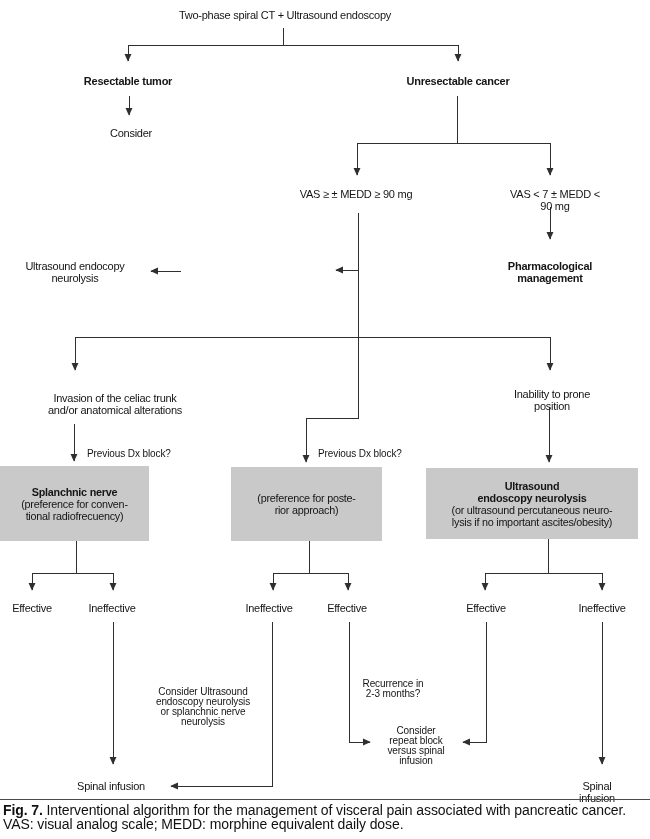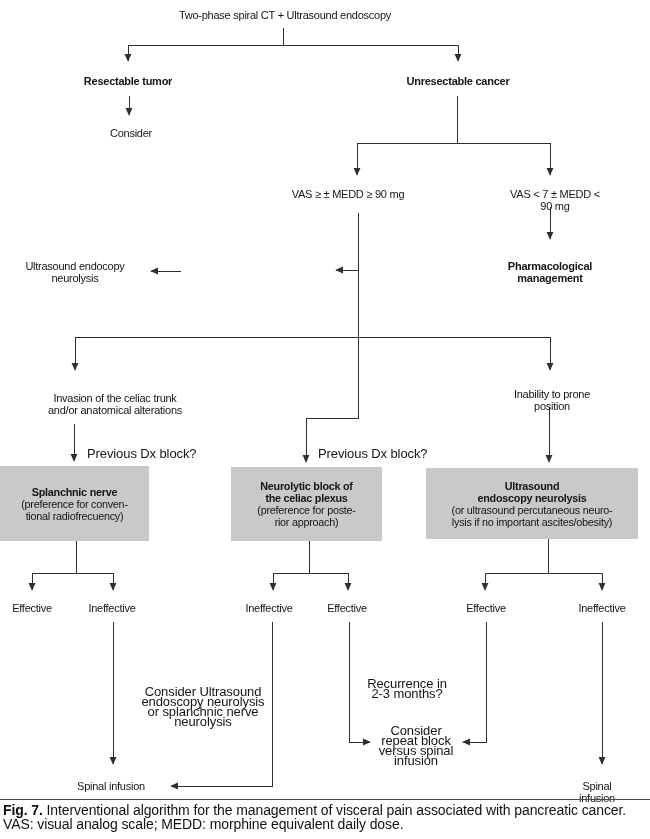--- a/index.html
+++ b/index.html
@@ -15,21 +15,21 @@
     color:var(--text);overflow:hidden;margin:0 auto;
   }
   #connectors{position:absolute;left:0;top:0;}
   .cn{stroke:var(--line);stroke-width:1;fill:none;shape-rendering:crispEdges;}
   #arrowhead path{fill:var(--line);stroke:none;}
   .node{
     position:absolute;font-size:11px;line-height:11.5px;letter-spacing:-0.25px;
     text-align:center;transform:translateX(-50%);white-space:pre-line;
   }
   .bold{font-weight:bold;}
-  .small{font-size:13px;line-height:10px;letter-spacing:-0.1px;}
+  .small{font-size:10px;line-height:10px;letter-spacing:-0.1px;}
   .left-align{transform:none;text-align:left;white-space:nowrap;}
   .gbox{
     position:absolute;background:var(--box);
     display:flex;flex-direction:column;justify-content:center;align-items:center;
     text-align:center;font-size:10.8px;line-height:12px;letter-spacing:-0.25px;
     white-space:pre-line;padding:10px;box-sizing:border-box;
   }
   .gbox .gtitle{font-weight:bold;}
   #caption-rule{position:absolute;left:0;top:799px;width:650px;border-top:1px solid #4a4a4a;}
   #caption{
@@ -91,43 +91,41 @@
     </g>
   </svg>
 
   <div class="node" style="left:285px;top:10px;">Two-phase spiral CT + Ultrasound endoscopy</div>
 
   <div class="node bold" style="left:128px;top:76px;">Resectable tumor</div>
   <div class="node bold" style="left:458px;top:76px;">Unresectable cancer</div>
 
   <div class="node" style="left:131px;top:128px;">Consider</div>
 
-  <div class="node" style="left:348px;top:189px;">VAS ≥ ± MEDD ≥ 90 mg</div>
+  <div class="node" style="left:356px;top:189px;">VAS ≥ ± MEDD ≥ 90 mg</div>
   <div class="node" style="left:555px;top:189px;">VAS &lt; 7 ± MEDD &lt; 90 mg</div>
 
   <div class="node" style="left:550px;top:261px;font-weight:bold;">Pharmacological
 management</div>
   <div class="node" style="left:75px;top:261px;">Ultrasound endocopy
 neurolysis</div>
 
   <div class="node" style="left:115px;top:393px;">Invasion of the celiac trunk
 and/or anatomical alterations</div>
   <div class="node" style="left:552px;top:389px;">Inability to prone position</div>
 
   <div class="node small left-align" style="left:87px;top:449px;">Previous Dx block?</div>
   <div class="node small left-align" style="left:318px;top:449px;">Previous Dx block?</div>
 
   <div class="gbox" style="left:0px;top:466px;width:149px;height:75px;">
     <div class="gtitle">Splanchnic nerve</div>
     <div>(preference for conven-
 tional radiofrecuency)</div>
   </div>
   <div class="gbox" style="left:231px;top:467px;width:151px;height:74px;">
-    <div class="gtitle">Neurolytic block of
-the celiac plexus</div>
     <div>(preference for poste-
 rior approach)</div>
   </div>
   <div class="gbox" style="left:426px;top:468px;width:212px;height:71px;text-align:center;">
     <div class="gtitle">Ultrasound
 endoscopy neurolysis</div>
     <div>(or ultrasound percutaneous neuro-
 lysis if no important ascites/obesity)</div>
   </div>
 
@@ -135,21 +133,21 @@
   <div class="node" style="left:112px;top:603px;">Ineffective</div>
   <div class="node" style="left:269px;top:603px;">Ineffective</div>
   <div class="node" style="left:347px;top:603px;">Effective</div>
   <div class="node" style="left:486px;top:603px;">Effective</div>
   <div class="node" style="left:602px;top:603px;">Ineffective</div>
 
   <div class="node small" style="left:203px;top:687px;">Consider Ultrasound
 endoscopy neurolysis
 or splanchnic nerve
 neurolysis</div>
-  <div class="node small" style="left:407px;top:679px;">Recurrence in
+  <div class="node small" style="left:393px;top:679px;">Recurrence in
 2-3 months?</div>
   <div class="node small" style="left:416px;top:726px;">Consider
 repeat block
 versus spinal
 infusion</div>
 
   <div class="node" style="left:111px;top:781px;">Spinal infusion</div>
   <div class="node" style="left:597px;top:781px;">Spinal infusion</div>
 
   <div id="caption-rule"></div>

